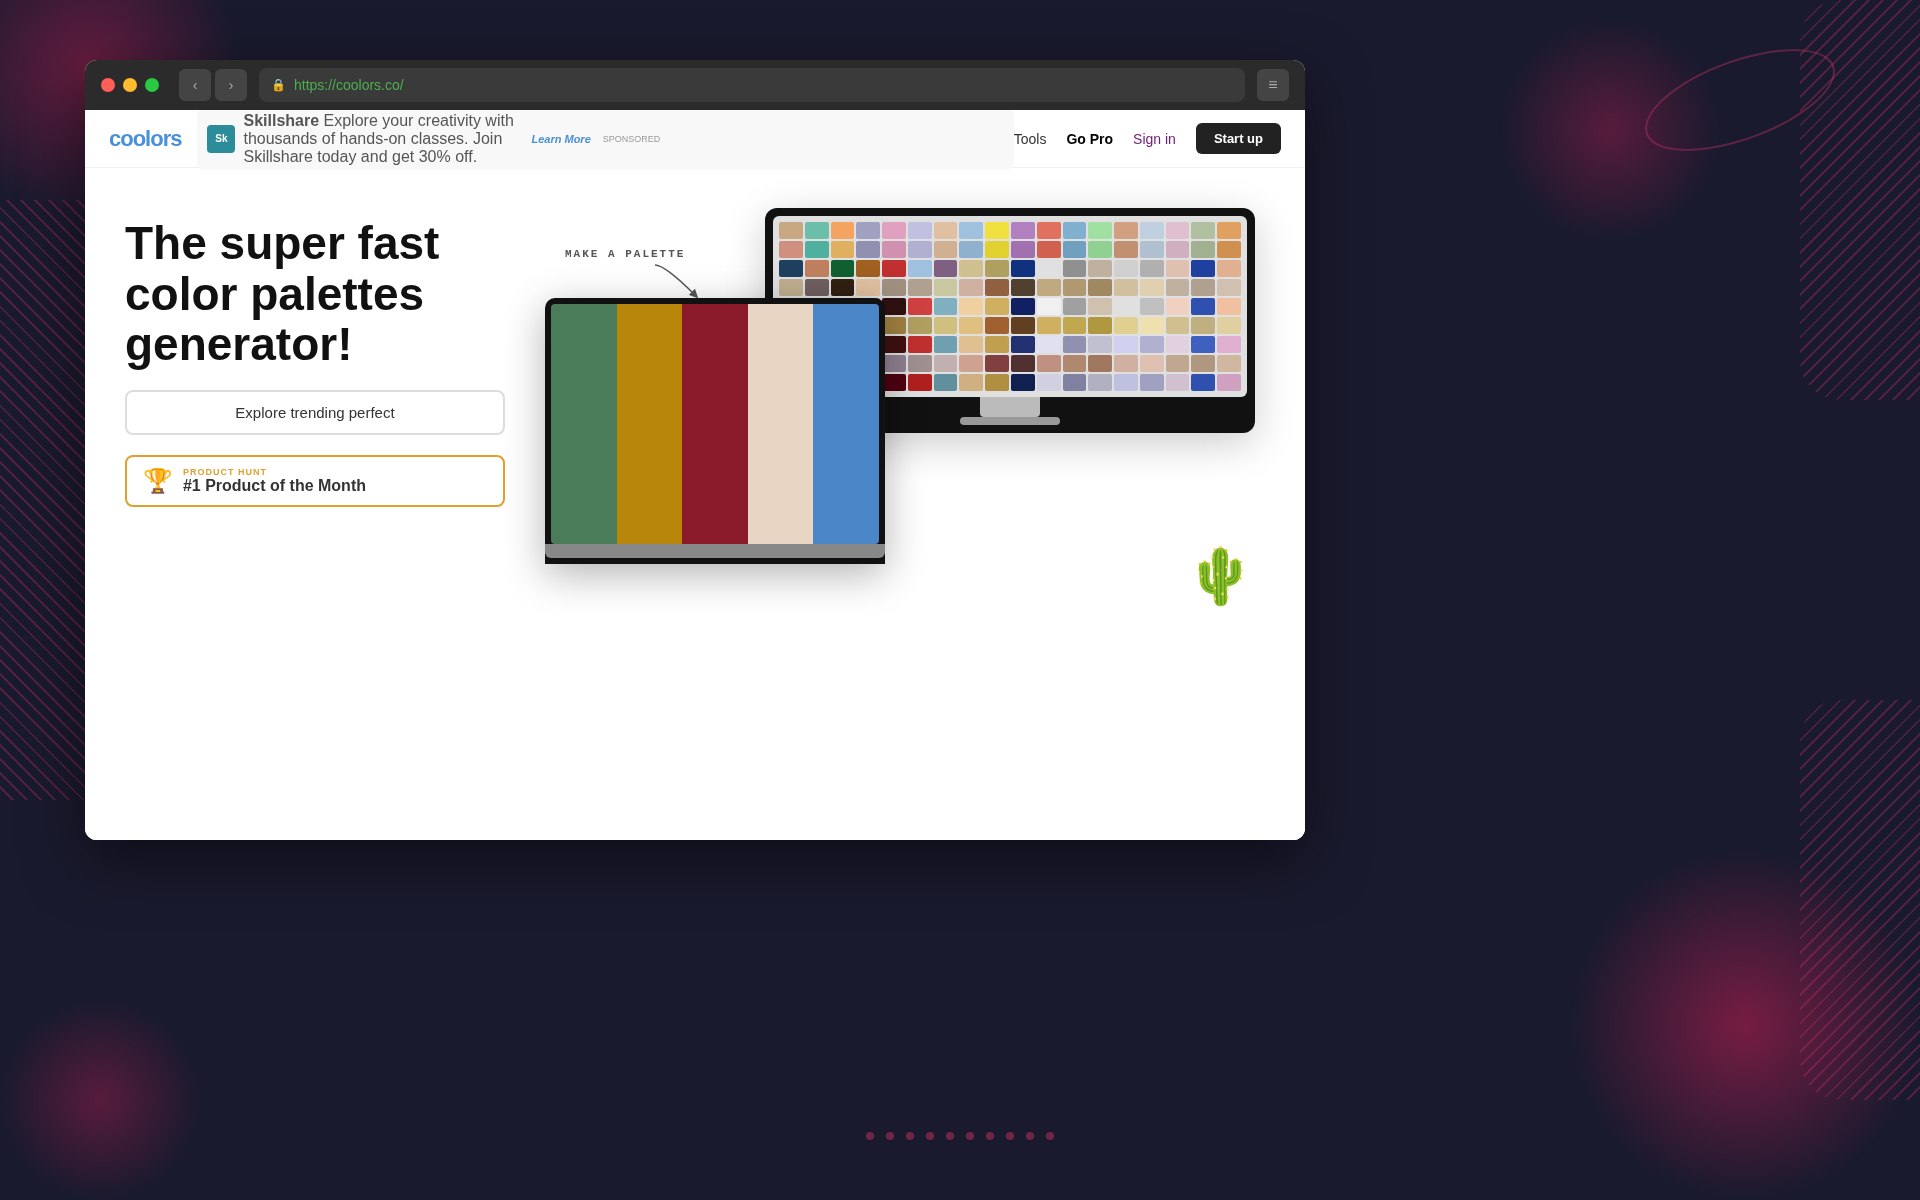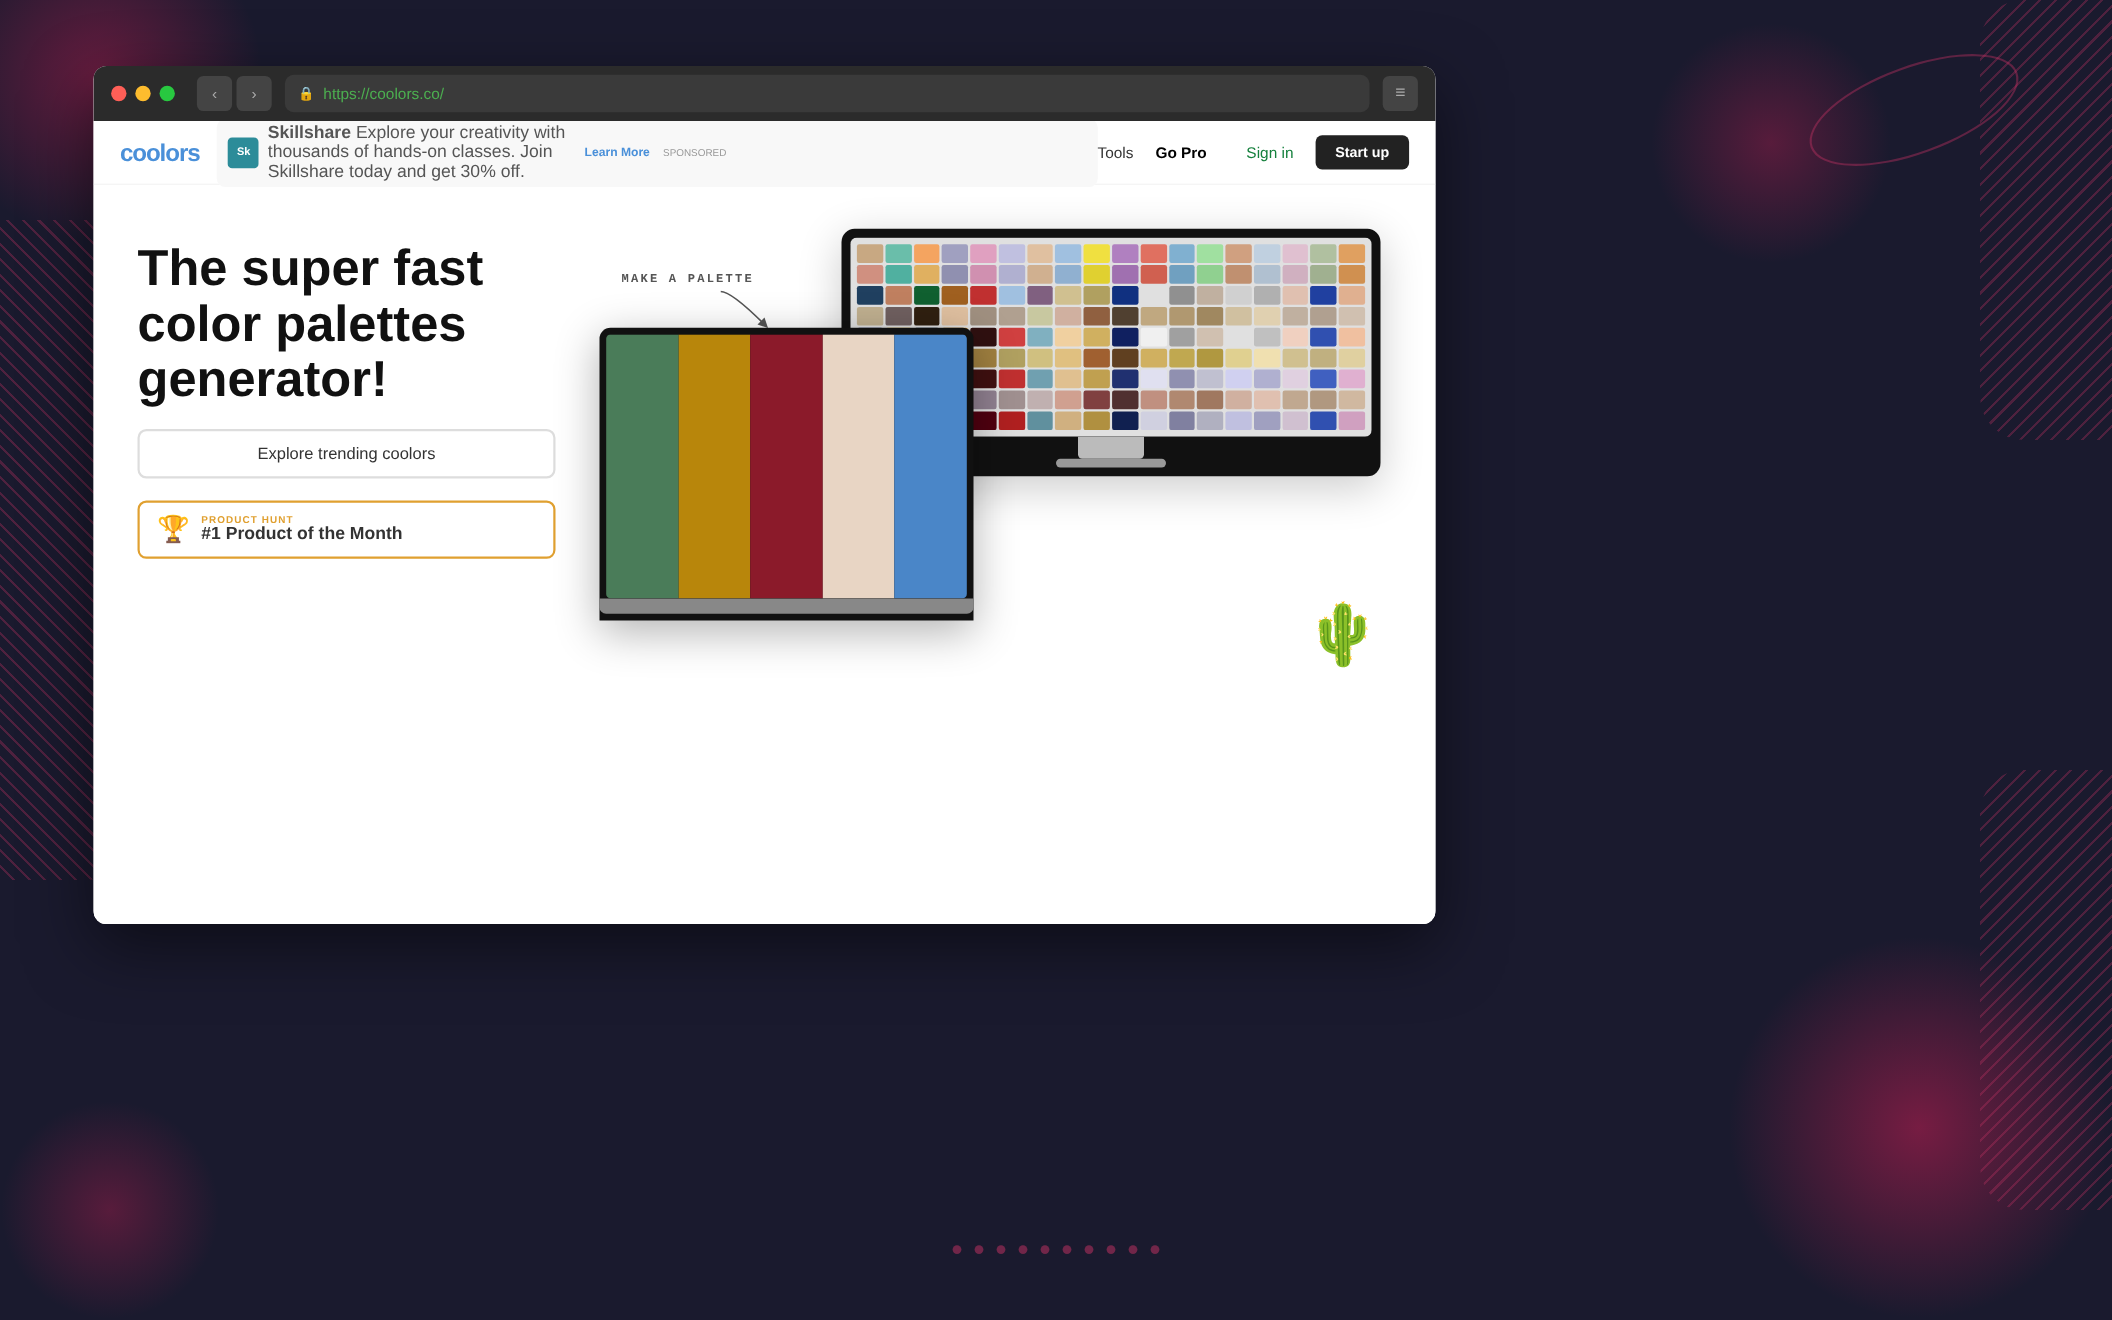--- a/index.html
+++ b/index.html
@@ -208,20 +208,21 @@
     .nav-ad-text {
       font-size: 16px;
       color: #555;
       max-width: 280px;
     }
     .nav-ad-link {
       color: #4a90d9;
       font-size: 11px;
       text-decoration: none;
       font-weight: 600;
+      font-style: italic;
     }
     .nav-ad-sponsored {
       font-size: 9px;
       color: #999;
       text-transform: uppercase;
       margin-left: 4px;
     }
     .nav-right {
       display: flex;
       align-items: center;
@@ -235,23 +236,22 @@
       font-weight: 500;
     }
     .nav-gopro {
       font-size: 14px;
       color: #000000;
       font-weight: 700;
       cursor: pointer;
     }
     .nav-signin {
       font-size: 14px;
-      color: #15803d;
+      color: #701a75;
       cursor: pointer;
-      margin-left: 16px;
     }
     .nav-signup {
       background: #222;
       color: #fff;
       padding: 8px 18px;
       border-radius: 6px;
       font-size: 13px;
       font-weight: 600;
       cursor: pointer;
       border: none;
@@ -467,21 +467,21 @@
         <span class="nav-tools">Tools</span>
         <span class="nav-gopro">Go Pro</span>
         <span class="nav-signin">Sign in</span>
         <button class="nav-signup">Start up</button>
       </div>
     </nav>
 
     <div class="hero">
       <div class="hero-left">
         <h1 class="hero-title">The super fast color palettes generator!</h1>
-        <button class="btn-secondary">Explore trending coolors</button>
+        <button class="btn-secondary">Explore trending perfect</button>
         <div class="product-hunt-badge">
           <span class="ph-trophy">🏆</span>
           <div class="ph-text">
             <span class="ph-label">PRODUCT HUNT</span>
             <span class="ph-title">#1 Product of the Month</span>
           </div>
         </div>
       </div>
 
       <div class="hero-right">

